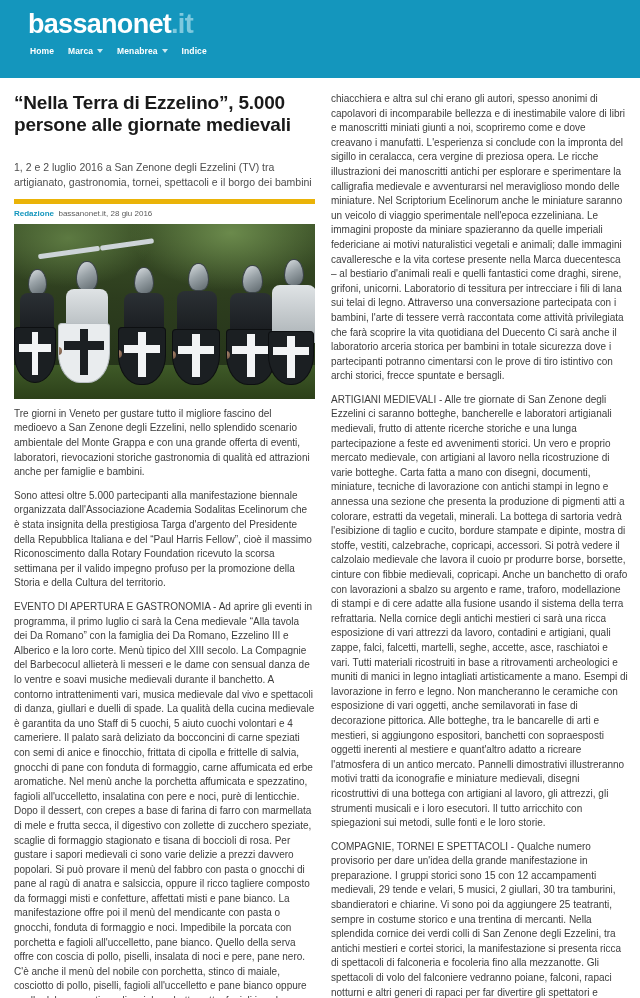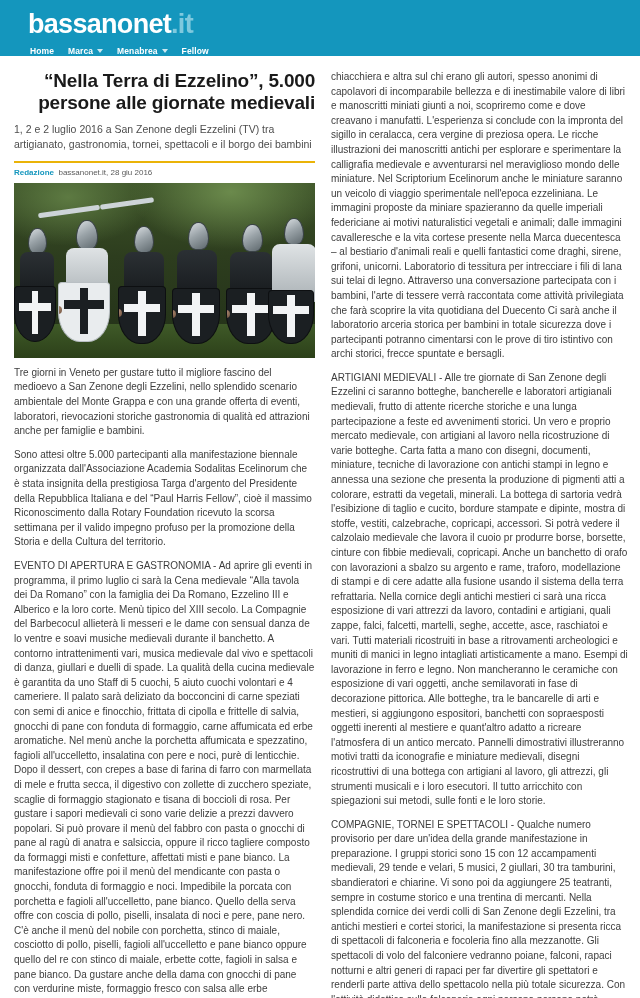--- a/index.html
+++ b/index.html
@@ -10,21 +10,21 @@
     width: 640px;
     height: 998px;
     overflow: hidden;
     font-family: "Liberation Sans", sans-serif;
   }
 
   
   .site-header {
     background: #1496bd;
     width: 640px;
-    height: 56px;
+    height: 78px;
     padding: 10px 0 0 0;
     position: relative;
   }
   .logo {
     padding-left: 28px;
     font-size: 27px;
     font-weight: bold;
     letter-spacing: -0.7px;
     line-height: 1.05;
     color: #ffffff;
@@ -68,34 +68,33 @@
     padding: 14px 12px 0 14px;
     align-items: flex-start;
   }
   .col { width: 301px; }
 
   .headline {
     font-size: 19px;
     line-height: 1.16;
     font-weight: bold;
     color: #1a1a1a;
-    margin: 0 0 8px 0;
+    margin: 0 0 24px 0;
     letter-spacing: -0.2px;
-    text-align: right;
   }
   .standfirst {
     font-size: 10.5px;
     line-height: 1.42;
     color: #4d4d4d;
     margin: 0 0 9px 0;
   }
   .byline {
     font-size: 8px;
     color: #5a5a5a;
-    border-top: 2px solid #eab308;
+    border-top: 5px solid #eab308;
     padding-top: 5px;
     margin-bottom: 6px;
   }
   .byline .author {
     color: #1496bd;
     font-weight: bold;
   }
 
   
   .photo {
@@ -188,21 +187,21 @@
     </span>
     <span class="nav-item">
       <span>Marca</span>
       <i class="caret"></i>
     </span>
     <span class="nav-item">
       <span>Menabrea</span>
       <i class="caret"></i>
     </span>
     <span class="nav-item">
-      <span>Fellow</span>
+      <span>Indice</span>
     </span>
   </div>
 </div>
 
 <div class="page">
   <div class="columns">
 
     <div class="col left">
       <h1 class="headline">“Nella Terra di Ezzelino”, 5.000 persone alle giornate medievali</h1>
       <div class="standfirst">1, 2 e 2 luglio 2016 a San Zenone degli Ezzelini (TV) tra artigianato, gastronomia, tornei, spettacoli e il borgo dei bambini</div>

